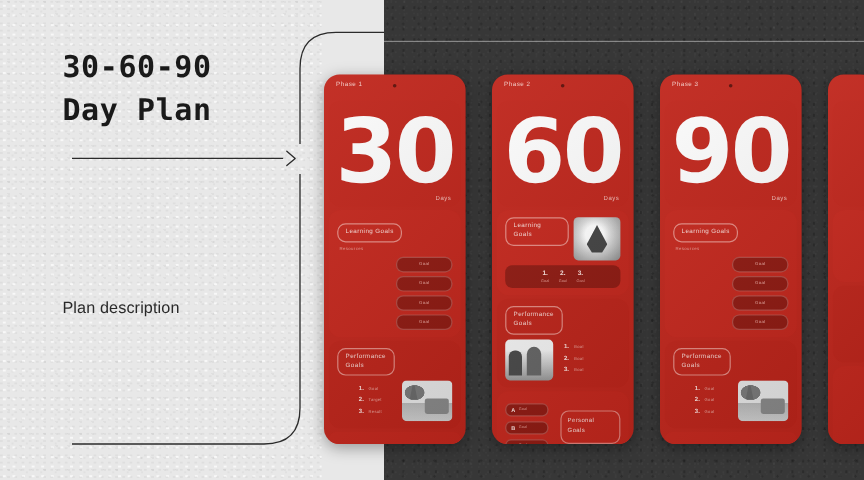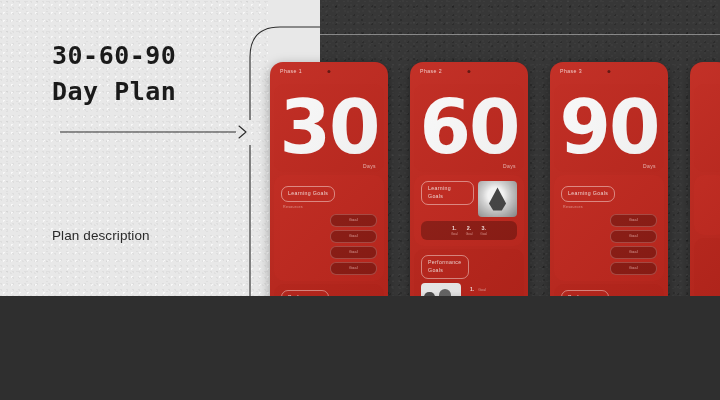--- a/index.html
+++ b/index.html
@@ -1,21 +1,21 @@
 <!DOCTYPE html>
 <html><head>
 <meta charset="utf-8">
 <style>
   html,body{margin:0;padding:0;}
   body{
     width:720px;height:400px;overflow:hidden;
     font-family:"Liberation Sans",sans-serif;
     background:#2f2f2f;
   }
-  .canvas{position:relative;width:720px;height:296px;overflow:hidden;}
+  .canvas{position:relative;width:720px;height:400px;overflow:hidden;}
 
   
   .bg-dark{
     position:absolute;left:0;top:0;width:720px;height:400px;
     background:#373737;
   }
   .bg-dark::after{
     content:"";position:absolute;inset:0;
     background-image:
       radial-gradient(circle at 12% 22%, rgba(255,255,255,.035) 0 1px, transparent 1px),
@@ -52,21 +52,21 @@
   }
 
   
   .title{
     position:absolute;left:52px;top:38px;width:230px;
     font-family:"DejaVu Sans Mono","Liberation Mono",monospace;
     font-weight:700;font-size:25px;line-height:1.42;
     letter-spacing:.5px;color:#1a1a1a;white-space:pre-line;
   }
   .desc{
-    position:absolute;left:52px;top:228px;
+    position:absolute;left:52px;top:249px;
     font-size:13.5px;color:#2a2a2a;letter-spacing:.1px;
   }
   .connector{position:absolute;left:0;top:0;width:320px;height:400px;pointer-events:none;}
 
   
   .track{position:absolute;left:0;top:0;width:720px;height:400px;}
   .card{
     position:absolute;top:62px;width:118px;height:308px;
     background:#c0261c;border-radius:13px;
     box-shadow:0 3px 12px rgba(0,0,0,.35);

